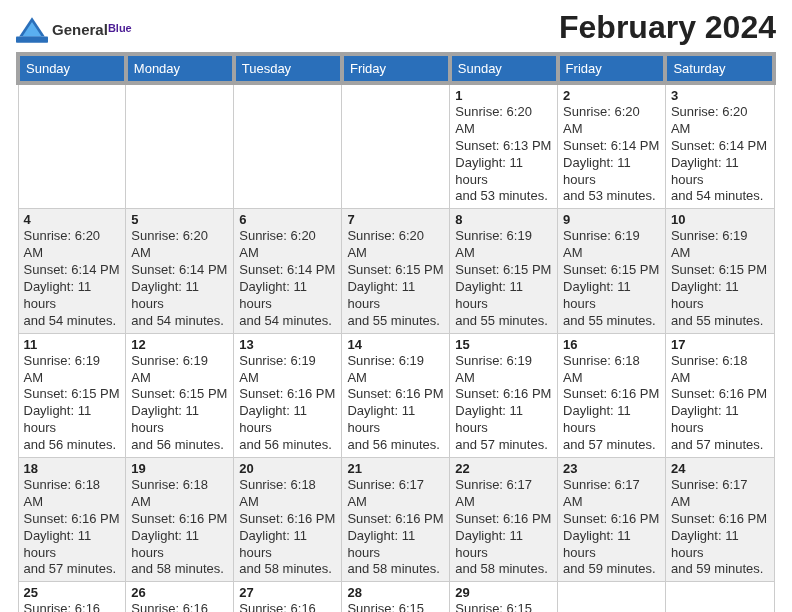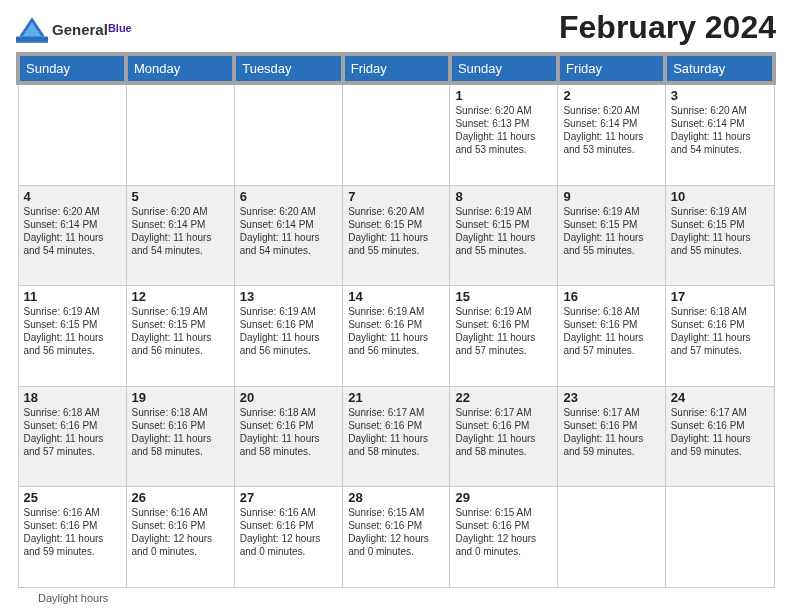--- a/index.html
+++ b/index.html
@@ -84,21 +84,21 @@
       width: 113px;
       min-height: 80px;
     }
     .day-number {
       font-size: 13px;
       font-weight: bold;
       display: block;
       margin-bottom: 1px;
     }
     .day-info {
-      font-size: 10px;
+      font-size: 13px;
       color: #333;
       line-height: 1.3;
     }
     .empty-cell {
       background-color: #fff !important;
     }
     tr:nth-child(odd) td {
       background-color: #fff;
     }
     tr:nth-child(even) td {

